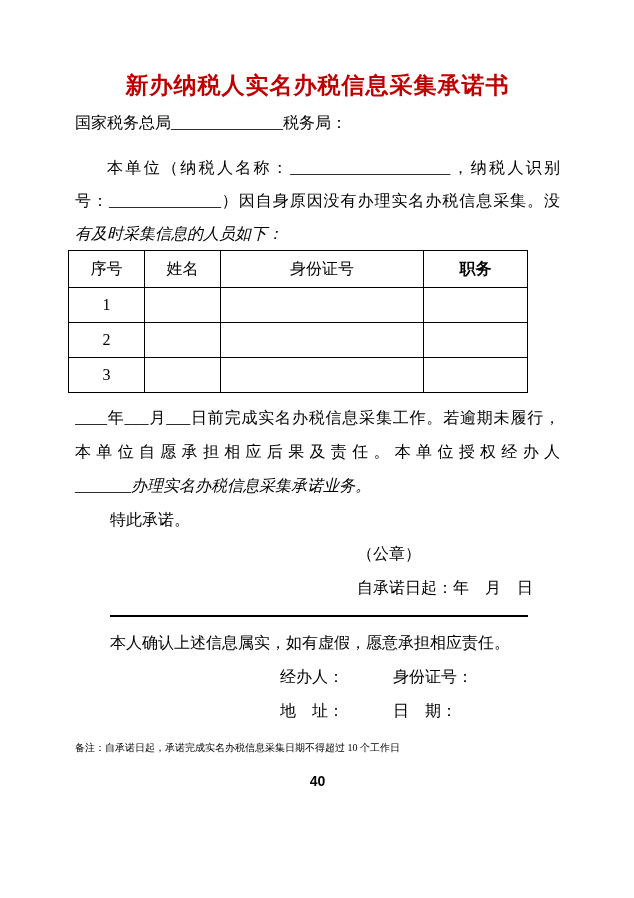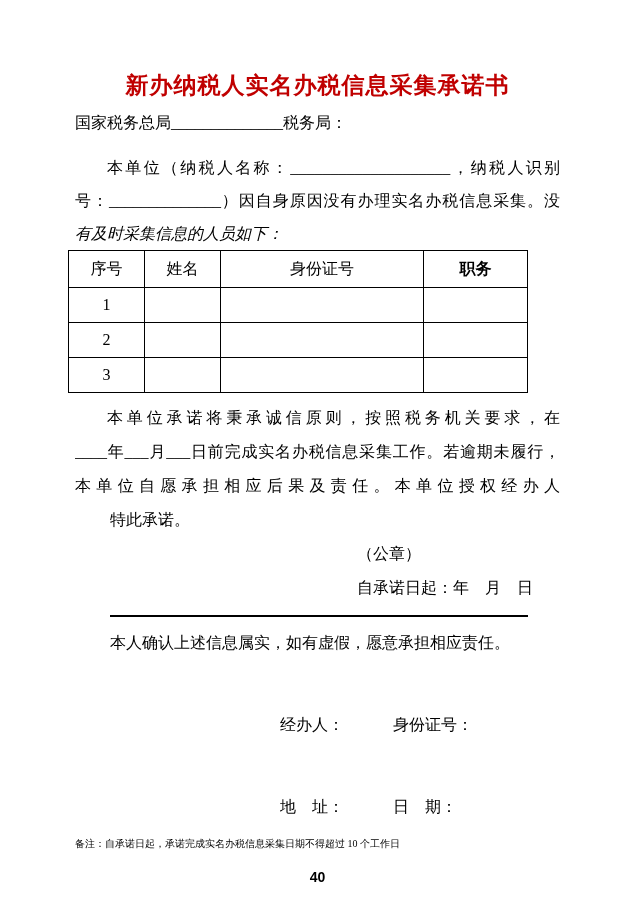--- a/index.html
+++ b/index.html
@@ -62,21 +62,21 @@
   .seal-line { height:34px; line-height:34px; margin-left:282px; white-space:nowrap; }
   .promise-date { height:34px; line-height:34px; margin-left:282px; white-space:nowrap; }
   .separator {
     border:none;
     border-top:2px solid #000000;
     width:418px;
     margin:10px 0 0 35px;
   }
   .statement { margin:14px 0 0 35px; line-height:24px; white-space:nowrap; }
   .pair-row { margin-top:10px; line-height:24px; white-space:nowrap; }
-  .pair-row .left-label { display:inline-block; margin-left:205px; width:113px;margin-top:48px; }
+  .pair-row .left-label { display:inline-block; margin-left:205px; width:113px; }
   .remark { margin-top:16px; font-size:10px; line-height:18px; white-space:nowrap;font-family:Liberation Serif, serif; }
   .page-number {
     margin-top:16px;
     text-align:center;
     font-weight:700;
     font-size:14px;
     font-family:"Liberation Sans","DejaVu Sans",sans-serif;
   }
 </style>
 </head>
@@ -119,23 +119,23 @@
       <tr>
         <td class="c0">3</td>
         <td class="c1"></td>
         <td class="c2"></td>
         <td class="c3"></td>
       </tr>
     </tbody>
   </table>
 
   <div class="para2">
-    <div class="line jline indent">本单位承诺将秉承诚信原则，按照税务机关要求，在</div>
     <div class="line jline">____年___月___日前完成实名办税信息采集工作。若逾期未履行，</div>
     <div class="line jline">本单位自愿承担相应后果及责任。本单位授权经办人</div>
+    <div class="line nline">_______办理实名办税信息采集承诺业务。</div>
   </div>
 
   <div class="hereby">特此承诺。</div>
 
   <div class="seal-line">（公章）</div>
 
   <div class="promise-date">自承诺日起：年　月　日</div>
 
   <hr class="separator">
 

